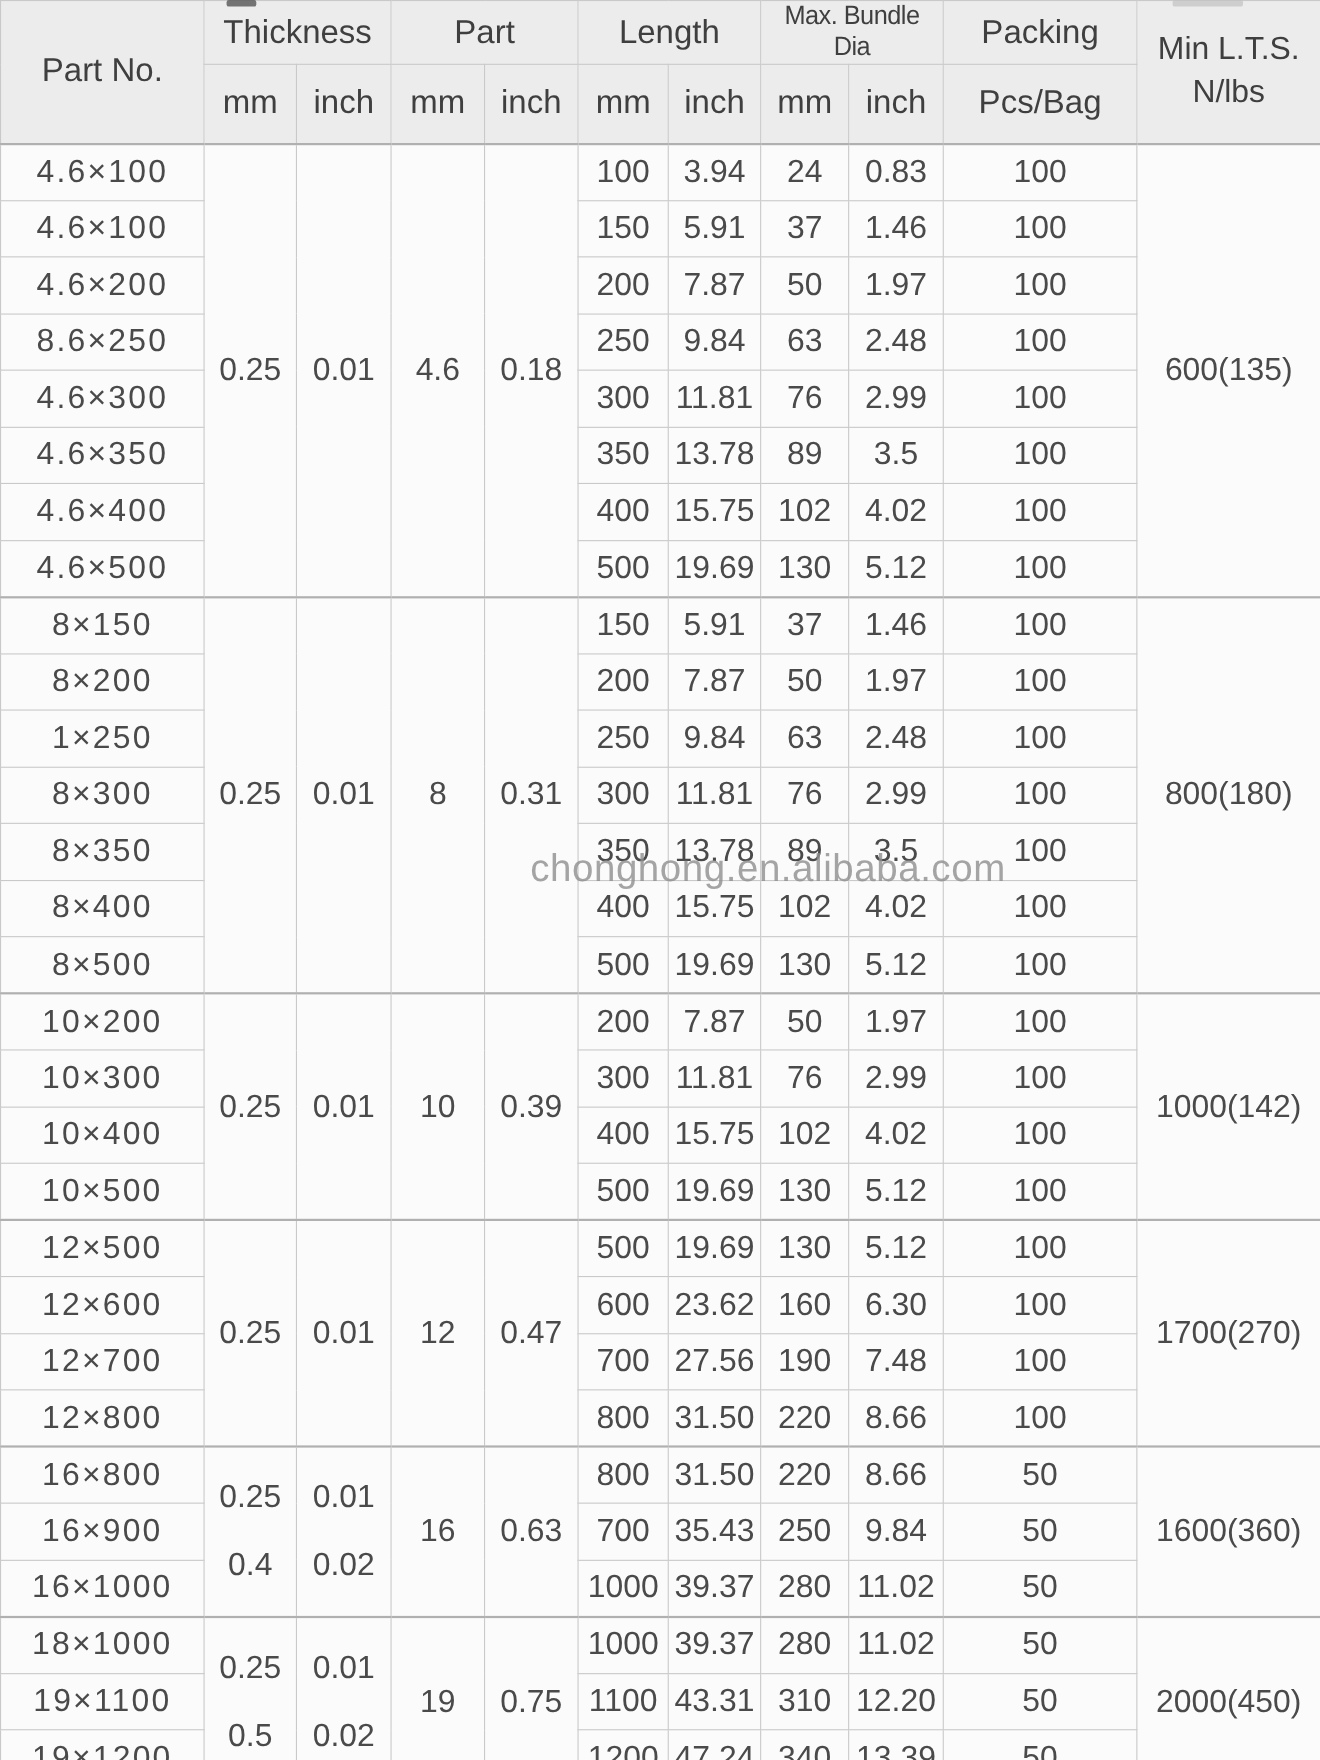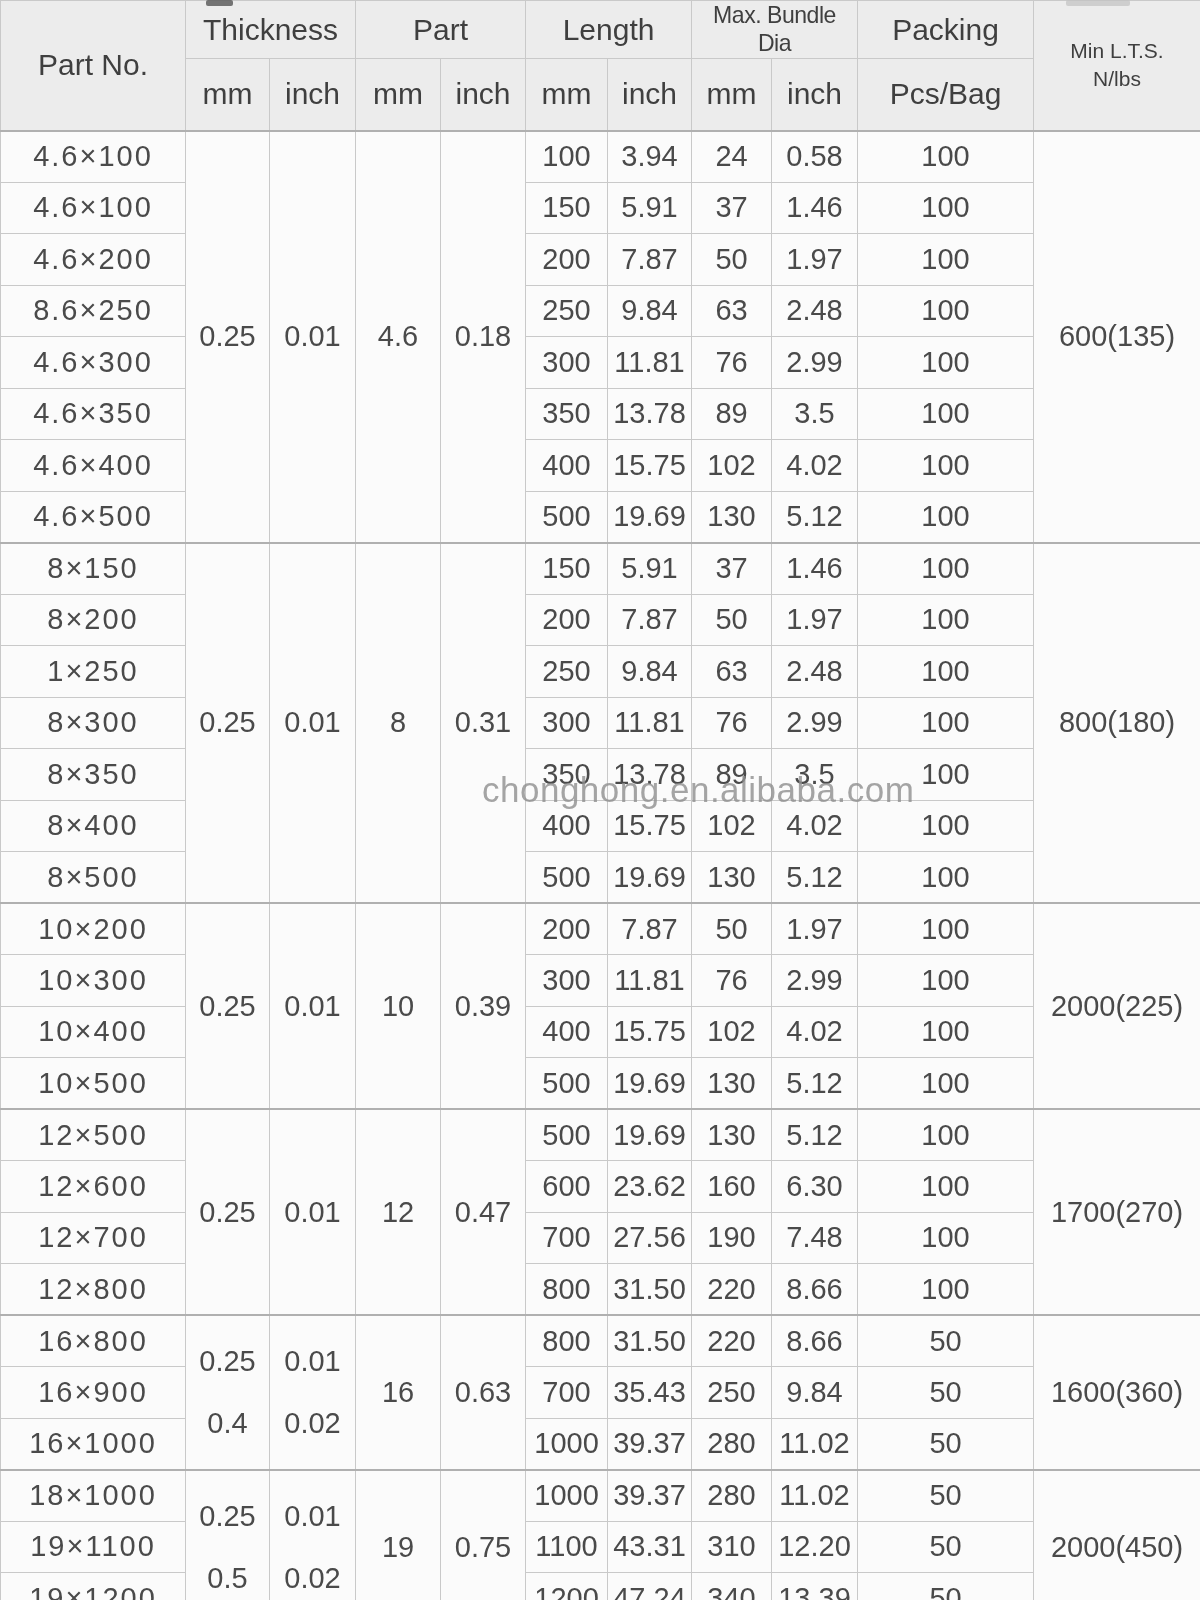--- a/index.html
+++ b/index.html
@@ -17,21 +17,21 @@
   table{width:1200px;height:1600px;border-collapse:collapse;table-layout:fixed;background:var(--body-bg);}
   th,td{border:1px solid var(--grid);text-align:center;vertical-align:middle;
     font-weight:normal;font-size:29px;color:var(--text);overflow:hidden;}
   thead th{background:var(--header-bg);font-size:30px;color:#3f3f3f;}
   thead tr.h1{height:50px;}
   thead tr.h2{height:72px;}
   tbody tr{height:51.5px;}
   tbody tr.group-start td{border-top:2px solid var(--grid-strong);}
   td.part{letter-spacing:2px;}
   th.bundle-h span{display:inline-block;font-size:24px;letter-spacing:-0.5px;transform:scaleX(.96);}
-  th.min-h{font-size:21px;line-height:1.35;}
+  th.min-h{font-size:29px;line-height:1.35;}
   .stack{display:flex;flex-direction:column;justify-content:space-evenly;height:100%;}
   .watermark{position:absolute;left:446px;top:770px;width:360px;font-size:35px;
     color:var(--wm);opacity:.8;letter-spacing:.5px;white-space:nowrap;z-index:5;pointer-events:none;margin-left:36px;}
   .artifact-left{position:absolute;left:206px;top:0;width:27px;height:6px;background:#5e5e5e;
     border-radius:2px;opacity:.85;z-index:4;}
   .artifact-right{position:absolute;left:1066px;top:0;width:64px;height:6px;background:#c2c2c2;
     border-radius:2px;opacity:.7;z-index:4;}
 </style>
 </head>
 <body>
@@ -84,21 +84,21 @@
     <tbody>
         <tr class="group-start">
           <td class="part">4.6×100</td>
           <td rowspan="8">0.25</td>
           <td rowspan="8">0.01</td>
           <td rowspan="8">4.6</td>
           <td rowspan="8">0.18</td>
           <td>100</td>
           <td>3.94</td>
           <td>24</td>
-          <td>0.58</td>
+          <td>0.83</td>
           <td>100</td>
           <td rowspan="8" class="min">600(135)</td>
         </tr>
         <tr>
           <td class="part">4.6×100</td>
           <td>150</td>
           <td>5.91</td>
           <td>37</td>
           <td>1.46</td>
           <td>100</td>
@@ -216,21 +216,21 @@
           <td class="part">10×200</td>
           <td rowspan="4">0.25</td>
           <td rowspan="4">0.01</td>
           <td rowspan="4">10</td>
           <td rowspan="4">0.39</td>
           <td>200</td>
           <td>7.87</td>
           <td>50</td>
           <td>1.97</td>
           <td>100</td>
-          <td rowspan="4" class="min">2000(225)</td>
+          <td rowspan="4" class="min">1000(142)</td>
         </tr>
         <tr>
           <td class="part">10×300</td>
           <td>300</td>
           <td>11.81</td>
           <td>76</td>
           <td>2.99</td>
           <td>100</td>
         </tr>
         <tr>

